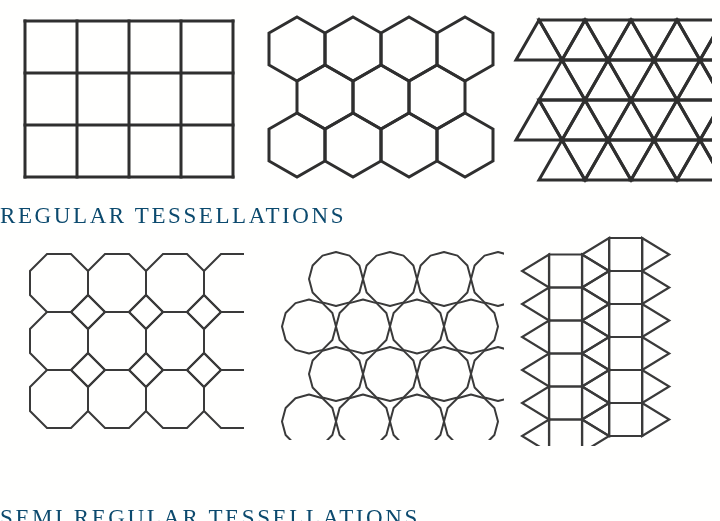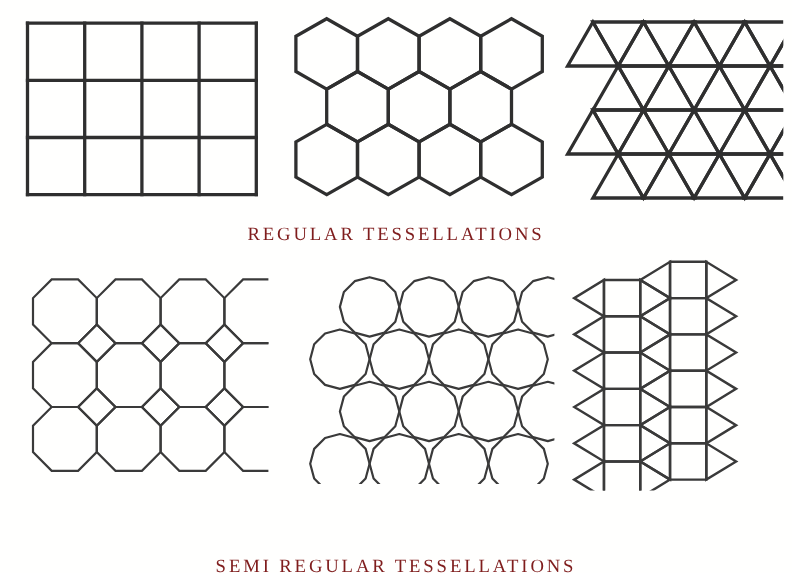--- a/index.html
+++ b/index.html
@@ -17,24 +17,24 @@
   }
   .figure-cell {
     position: absolute;
   }
   .figure-cell svg {
     display: block;
   }
   .caption {
     position: absolute;
     width: 100%;
-    text-align: center;
-    color: #7f1d1d;
+    text-align: left;
+    color: #0c4a6e;
     font-family: "Liberation Serif", "DejaVu Serif", serif;
-    font-size: 17px;
+    font-size: 23px;
     letter-spacing: 2.6px;
     font-weight: 400;
     white-space: nowrap;
   }
   #caption-regular { top: 203px; left: 0; }
   #caption-semi-regular { top: 470px; left: 0; margin-top: 35px; }
 </style>
 </head>
 <body>
 

